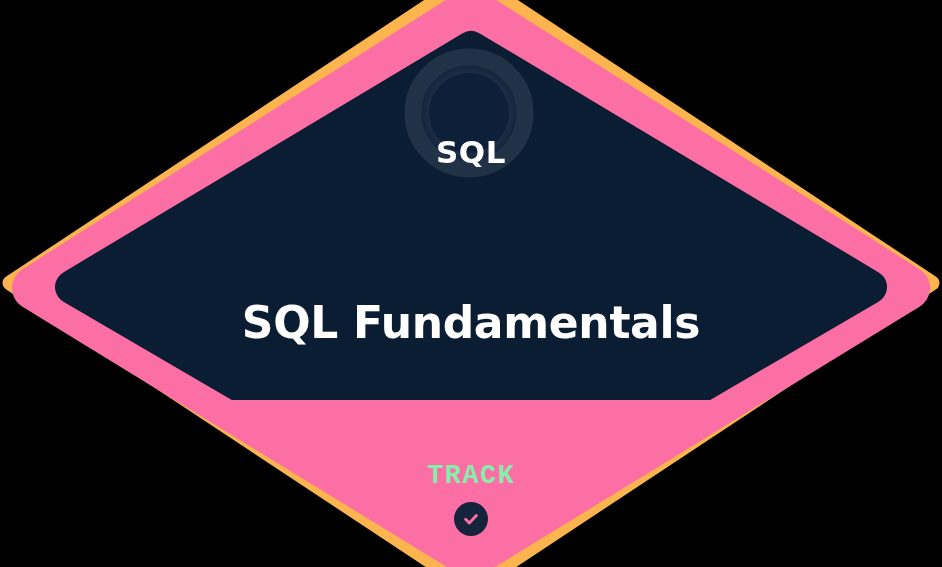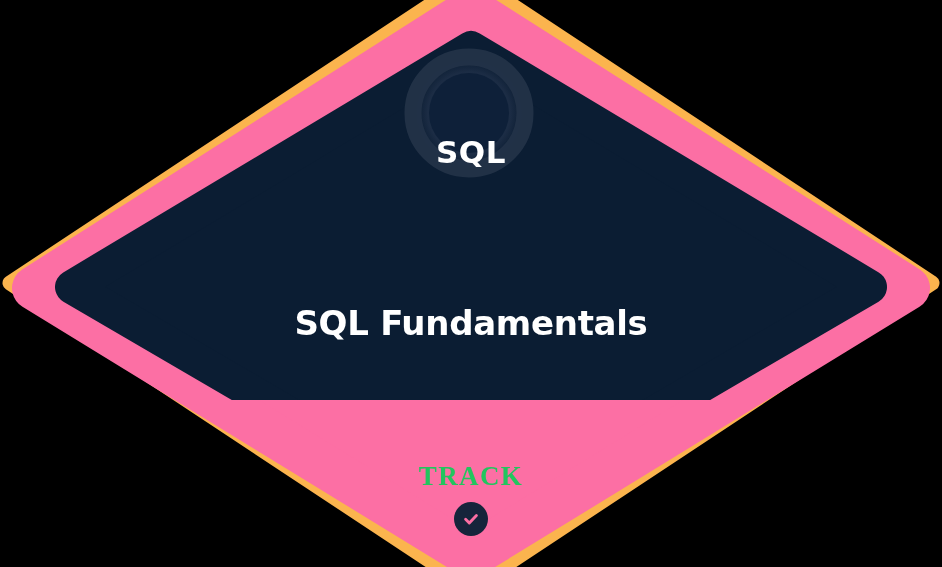--- a/index.html
+++ b/index.html
@@ -57,43 +57,43 @@
   }
 
   
   #track-title {
     position: absolute;
     left: 0;
     top: 256px;
     width: 942px;
     text-align: center;
     color: #ffffff;
-    font-size: 34px;
+    font-size: 44px;
     font-weight: 700;
     letter-spacing: -0.3px;
     font-family: "DejaVu Sans", sans-serif;
     line-height: 56px;
     white-space: nowrap;
   }
 
   
   #completion-block {
     position: absolute;
     left: 0;
     top: 420px;
     width: 942px;
     text-align: center;
   }
   .completion-line {
-    color: #22c55e;
+    color: #86efac;
     font-size: 27px;
     font-weight: 600;
     letter-spacing: 1.4px;
     line-height: 34px;
-    font-family: Liberation Serif, serif;
+    font-family: Liberation Mono, monospace;
     text-transform: uppercase;
   }
 
   #completion-check-wrap {
     margin-top: 9px;
     display: flex;
     justify-content: center;
     align-items: center;
   }
   #completion-check-badge {

